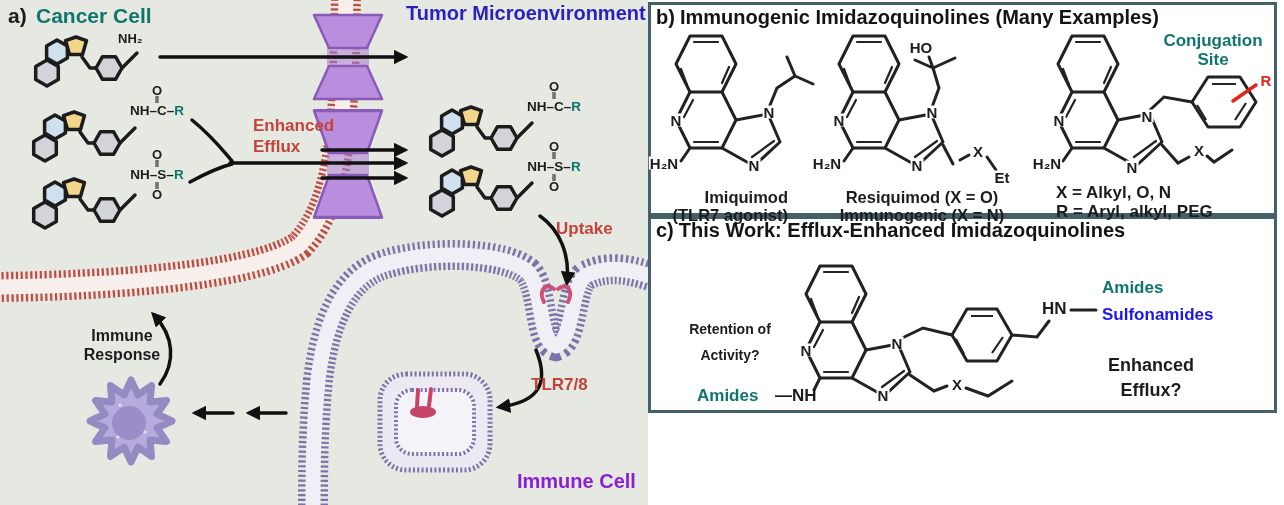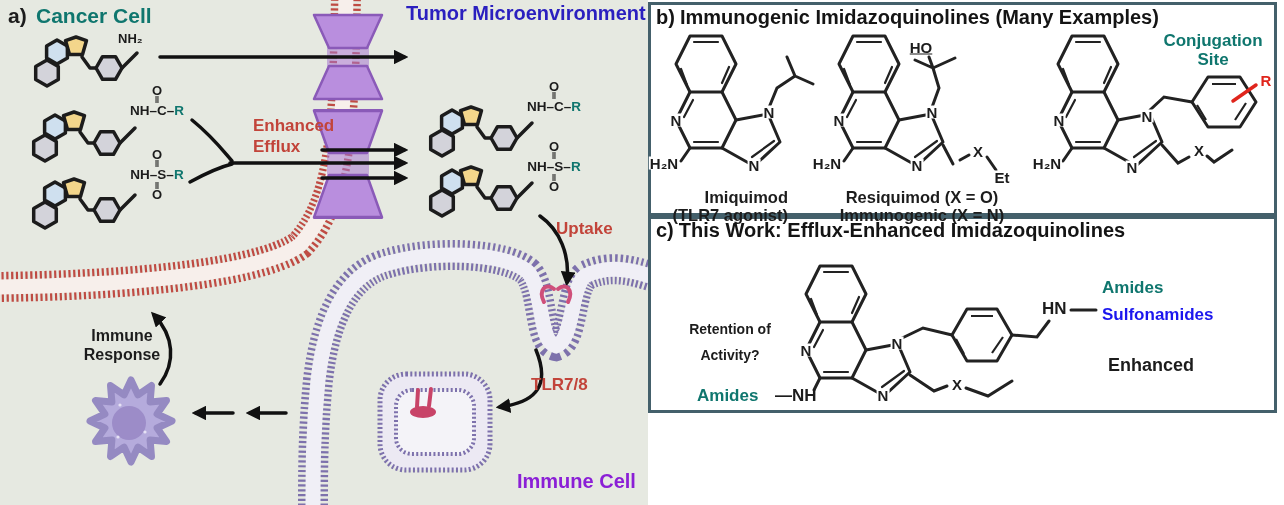--- a/index.html
+++ b/index.html
@@ -197,30 +197,34 @@
     <div>Site</div>
   </div>
   <div class="lbl ctr" style="left:648px;top:189px;width:140px;font-size:16.5px;line-height:17.5px;text-align:right;">
     <div>Imiquimod</div>
     <div>(TLR7 agonist)</div>
   </div>
   <div class="lbl ctr" style="left:832px;top:189px;width:180px;font-size:16.5px;line-height:17.5px;">
     <div>Resiquimod (X = O)</div>
     <div>Immunogenic (X = N)</div>
   </div>
+  <div class="lbl" style="left:1056px;top:183px;font-size:17px;line-height:19px;">
+    <div>X = Alkyl, O, N</div>
+    <div>R = Aryl, alkyl, PEG</div>
+  </div>
 
   <span class="atom" style="left:676px;top:120px;">N</span>
   <span class="atom" style="left:769px;top:112px;">N</span>
   <span class="atom" style="left:754px;top:165px;">N</span>
   <span class="atom" style="left:664px;top:163px;">H₂N</span>
   <span class="atom" style="left:839px;top:120px;">N</span>
   <span class="atom" style="left:932px;top:112px;">N</span>
   <span class="atom" style="left:917px;top:165px;">N</span>
   <span class="atom" style="left:827px;top:163px;">H₂N</span>
-  <span class="atom" style="left:921px;top:47px;text-decoration:underline;">HO</span>
+  <span class="atom" style="left:921px;top:47px;">HO</span>
   <span class="atom" style="left:978px;top:151px;">X</span>
   <span class="atom" style="left:1002px;top:177px;">Et</span>
   <span class="atom" style="left:1059px;top:120px;">N</span>
   <span class="atom" style="left:1147px;top:116px;">N</span>
   <span class="atom" style="left:1132px;top:167px;">N</span>
   <span class="atom" style="left:1047px;top:163px;">H₂N</span>
   <span class="atom" style="left:1199px;top:150px;">X</span>
   <span class="atom red" style="left:1266px;top:80px;color:#e0251c;">R</span>
 
   <div class="ph" style="left:656px;top:219px;">
@@ -231,19 +235,20 @@
     <div>Retention of</div>
     <div>Activity?</div>
   </div>
   <div class="lbl red" style="left:697px;top:387px;font-size:17px;">Amides</div>
   <div class="lbl" style="left:775px;top:387px;font-size:17px;">—NH</div>
   <div class="lbl" style="left:1042px;top:300px;font-size:17px;background:#fff;">HN</div>
   <div class="lbl red" style="left:1102px;top:279px;font-size:17px;">Amides</div>
   <div class="lbl blue2" style="left:1102px;top:306px;font-size:17px;">Sulfonamides</div>
   <div class="lbl ctr" style="left:1096px;top:353px;width:110px;font-size:18px;line-height:25px;">
     <div>Enhanced</div>
+    <div>Efflux?</div>
   </div>
   <span class="atom" style="left:806px;top:350px;">N</span>
   <span class="atom" style="left:897px;top:343px;">N</span>
   <span class="atom" style="left:883px;top:395px;">N</span>
   <span class="atom" style="left:957px;top:384px;">X</span>
 
 </div>
 
 </body></html>

